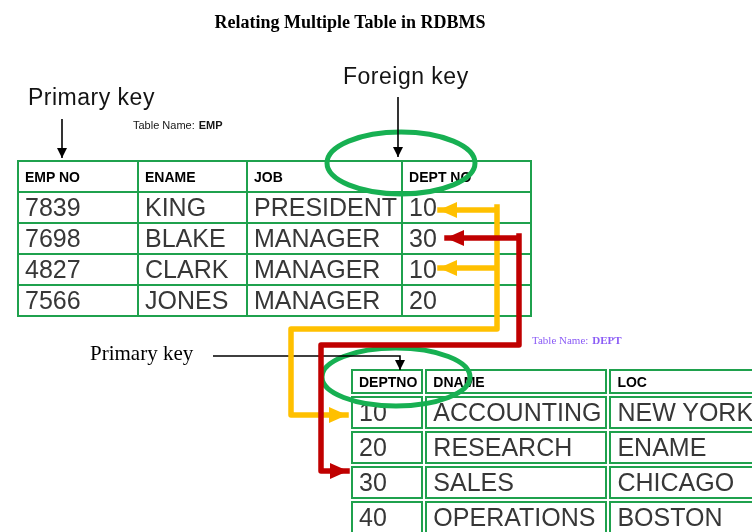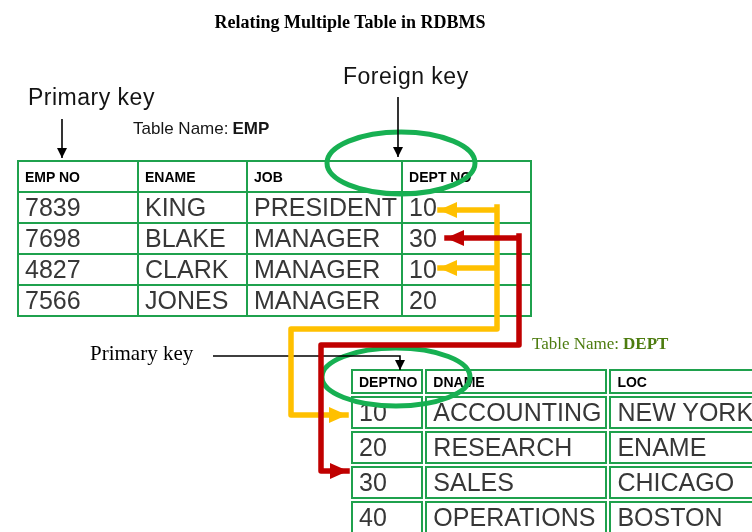--- a/index.html
+++ b/index.html
@@ -6,23 +6,23 @@
   .canvas {
     position:relative; width:752px; height:532px; background:#ffffff;
     font-family:"Liberation Sans", sans-serif; overflow:hidden;
   }
   .title {
     position:absolute; left:0; top:12px; width:700px; text-align:center;
     font-family:"Liberation Serif", serif; font-weight:bold; font-size:18px; color:#000;
   }
   .lbl-sans  { position:absolute; font-size:23px; color:#141414; white-space:nowrap; letter-spacing:0.5px; }
   .lbl-serif { position:absolute; font-family:"Liberation Serif", serif; font-size:21px; color:#000; white-space:nowrap; }
-  .caption   { position:absolute; font-size:17px; color:#161616; white-space:nowrap; }
+  .caption   { position:absolute; font-size:11px; color:#161616; white-space:nowrap; }
   .caption .tname { font-weight:bold; margin-left:4px; }
-  .caption-serif { font-family:"Liberation Serif", serif; color:#4d7c0f;text-align:right; }
+  .caption-serif { font-family:"Liberation Serif", serif; color:#8b5cf6;text-align:right; }
 
   table.gtable { position:absolute; table-layout:fixed; background:#fff; }
   table.gtable th, table.gtable td {
     border:2px solid #1FA14D; overflow:hidden; white-space:nowrap;
     text-align:left; padding:0 4px 0 6px; vertical-align:middle;
   }
   table.gtable th { font-size:14px; font-weight:bold; color:#000; }
   table.gtable td { font-size:25px; color:#373737; }
 
   .emp { left:17px; top:160px; border-collapse:collapse; }

